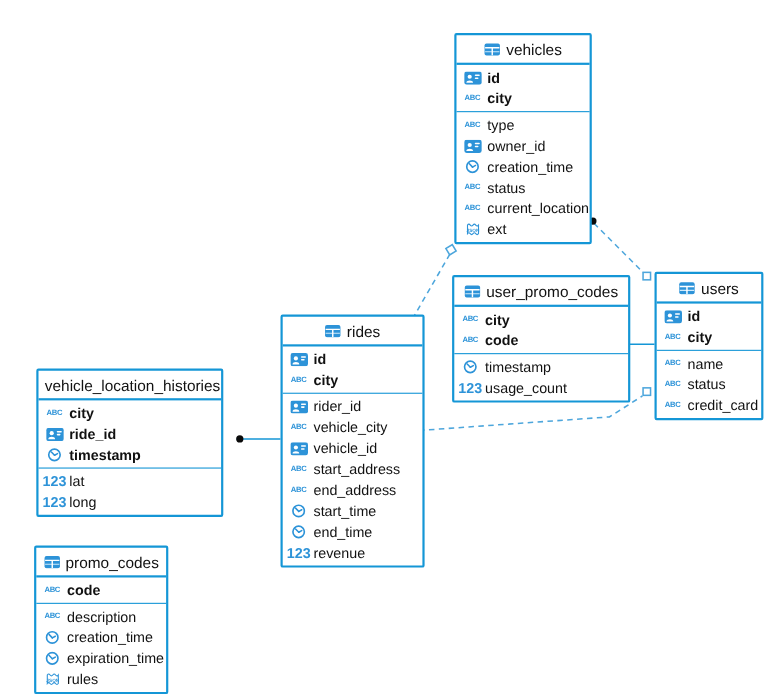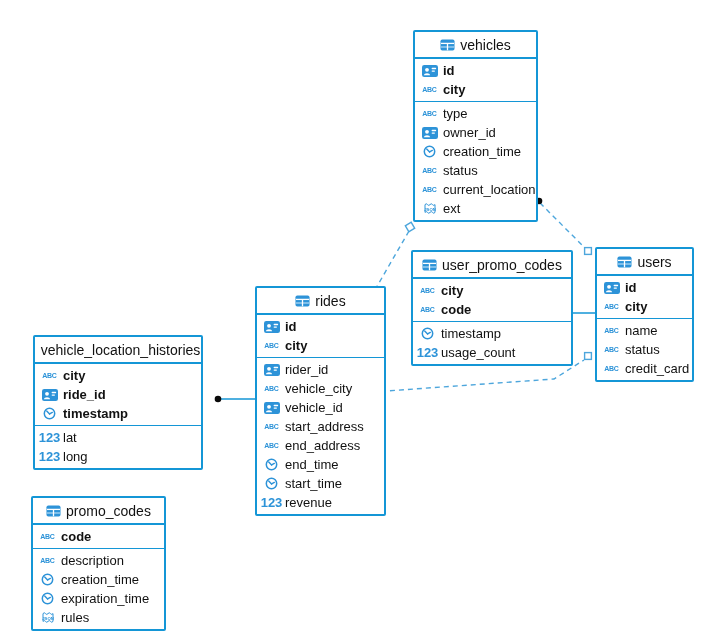--- a/index.html
+++ b/index.html
@@ -318,34 +318,34 @@
             <span class="flabel">end_address</span>
           </div>
           <div class="row">
             <span class="iconbox">
               <svg width="13" height="13" viewBox="0 0 13 13">
                 <circle cx="6.5" cy="6.5" r="5.2" fill="none" stroke="#2d93d8" stroke-width="1.5"></circle>
                 <path d="M6.6 6.9 L3.7 3.9" stroke="#2d93d8" stroke-width="1.4" stroke-linecap="round"></path>
                 <path d="M6.6 6.9 L9.3 5.4" stroke="#2d93d8" stroke-width="1.4" stroke-linecap="round"></path>
               </svg>
             </span>
+            <span class="flabel">start_time</span>
+          </div>
+          <div class="row">
+            <span class="iconbox">
+              <svg width="13" height="13" viewBox="0 0 13 13">
+                <circle cx="6.5" cy="6.5" r="5.2" fill="none" stroke="#2d93d8" stroke-width="1.5"></circle>
+                <path d="M6.6 6.9 L3.7 3.9" stroke="#2d93d8" stroke-width="1.4" stroke-linecap="round"></path>
+                <path d="M6.6 6.9 L9.3 5.4" stroke="#2d93d8" stroke-width="1.4" stroke-linecap="round"></path>
+              </svg>
+            </span>
             <span class="flabel">end_time</span>
           </div>
           <div class="row">
             <span class="iconbox">
-              <svg width="13" height="13" viewBox="0 0 13 13">
-                <circle cx="6.5" cy="6.5" r="5.2" fill="none" stroke="#2d93d8" stroke-width="1.5"></circle>
-                <path d="M6.6 6.9 L3.7 3.9" stroke="#2d93d8" stroke-width="1.4" stroke-linecap="round"></path>
-                <path d="M6.6 6.9 L9.3 5.4" stroke="#2d93d8" stroke-width="1.4" stroke-linecap="round"></path>
-              </svg>
-            </span>
-            <span class="flabel">start_time</span>
-          </div>
-          <div class="row">
-            <span class="iconbox">
               <span class="txticon num">123</span>
             </span>
             <span class="flabel">revenue</span>
           </div>
         </div>
       </div>
       <div class="db-table" style="left: 33px; top: 335px; width: 170px;">
         <div class="db-header">
           <svg width="15" height="12" viewBox="0 0 15 12">
             <rect x="0.5" y="0.5" width="14" height="11" rx="1.8" fill="#2d93d8"></rect>
@@ -393,21 +393,21 @@
             <span class="flabel">lat</span>
           </div>
           <div class="row">
             <span class="iconbox">
               <span class="txticon num">123</span>
             </span>
             <span class="flabel">long</span>
           </div>
         </div>
       </div>
-      <div class="db-table" style="left: 31px; top: 496px; width: 135px;">
+      <div class="db-table" style="left: 31px; top: 496px; width: 122px;">
         <div class="db-header">
           <svg width="15" height="12" viewBox="0 0 15 12">
             <rect x="0.5" y="0.5" width="14" height="11" rx="1.8" fill="#2d93d8"></rect>
             <line x1="1" y1="4.4" x2="14" y2="4.4" stroke="#fff" stroke-width="1.3"></line>
             <line x1="1" y1="8" x2="14" y2="8" stroke="#cfeafb" stroke-width="1"></line>
             <line x1="7.5" y1="4.4" x2="7.5" y2="11.3" stroke="#fff" stroke-width="1.3"></line>
           </svg>
           <span>promo_codes</span>
         </div>
         <div class="section key-section">

